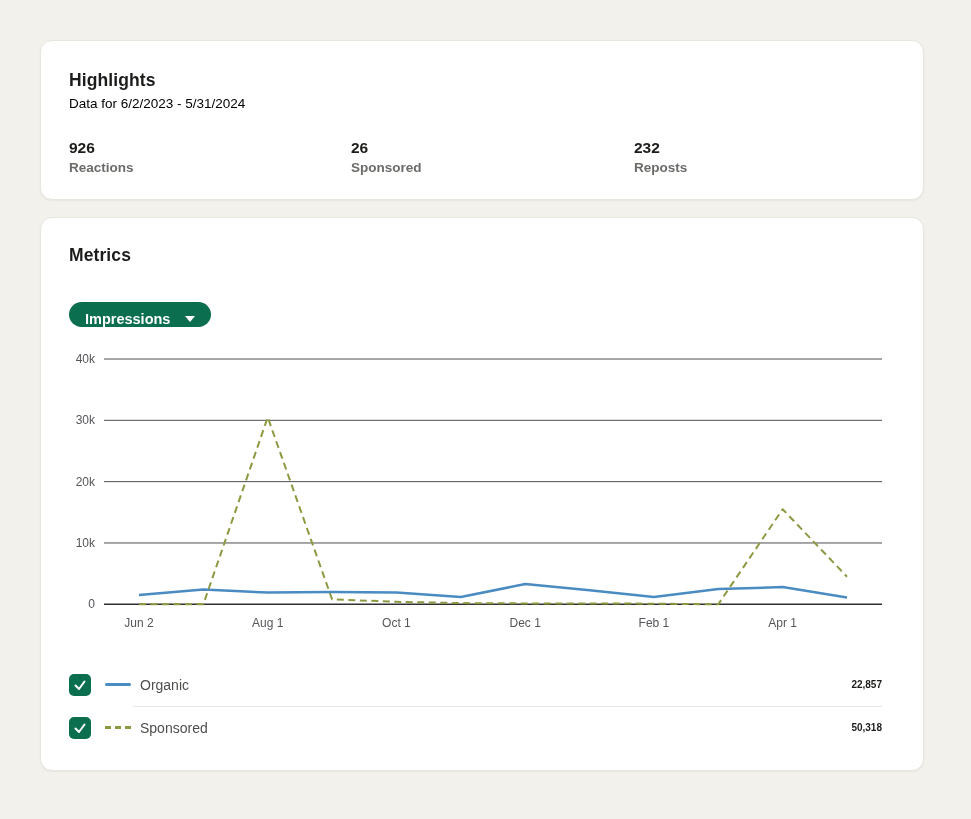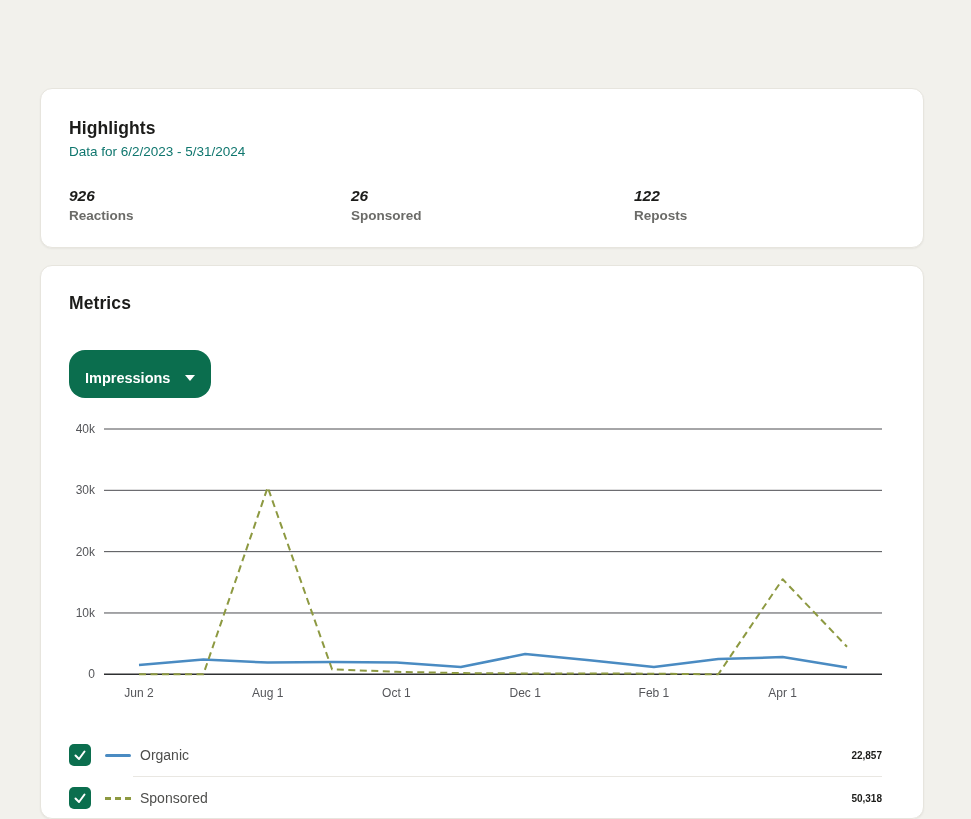--- a/index.html
+++ b/index.html
@@ -3,51 +3,51 @@
 <meta charset="utf-8">
 <style>
   * { margin:0; padding:0; box-sizing:border-box; }
   html,body { width:971px; height:819px; }
   body {
     background:#f2f1ec;
     font-family:"Liberation Sans", sans-serif;
     color:#1c1c1a;
     overflow:hidden;
   }
-  .page { padding:40px 40px 0 40px;margin-top:48px; }
+  .page { padding:40px 40px 0 40px; }
   .card {
     width:884px;
     background:#ffffff;
     border:1px solid #e7e5de;
     border-radius:12px;
     box-shadow:0 1px 2px rgba(0,0,0,0.05);
     padding:28px;
   }
   .card.highlights { height:160px; margin-bottom:17px; padding-top:29px; }
   .card.metrics { height:554px; padding-top:27px; padding-bottom:20px; }
   .card-title { font-size:17.5px; font-weight:700; letter-spacing:0.1px; }
-  .card-subtitle { font-size:13.5px; color:#0f766e; margin-top:5px; }
+  .card-subtitle { font-size:13.5px; color:#000000; margin-top:5px; }
   .stats-row {
     margin-top:28px;
     display:grid;
     grid-template-columns:282px 283px auto;
   }
-  .stat-value { font-size:15.5px; font-weight:700;font-style:italic; }
+  .stat-value { font-size:15.5px; font-weight:700; }
   .stat-label { font-size:13.5px; color:#6b6b68; margin-top:3px;font-weight:bold; }
 
   .metric-pill {
     margin-top:36px;
     display:inline-flex;
     align-items:center;
     gap:15px;
     background:#0b6e4e;
     color:#ffffff;
     border:none;
     border-radius:16px;
-    height:48px;
+    height:25px;
     padding:8px 16px 0 16px;
     font-family:"Liberation Sans", sans-serif;
     font-size:14.5px;
     font-weight:700;
     cursor:pointer;
   }
   .caret-down {
     width:0; height:0;
     border-left:5px solid transparent;
     border-right:5px solid transparent;
@@ -93,21 +93,21 @@
     <div class="stats-row">
       <div>
         <div class="stat-value">926</div>
         <div class="stat-label">Reactions</div>
       </div>
       <div>
         <div class="stat-value">26</div>
         <div class="stat-label">Sponsored</div>
       </div>
       <div>
-        <div class="stat-value">122</div>
+        <div class="stat-value">232</div>
         <div class="stat-label">Reposts</div>
       </div>
     </div>
   </section>
 
   <section class="card metrics">
     <h2 class="card-title">Metrics</h2>
 
     <button class="metric-pill">
       <span>Impressions</span>

